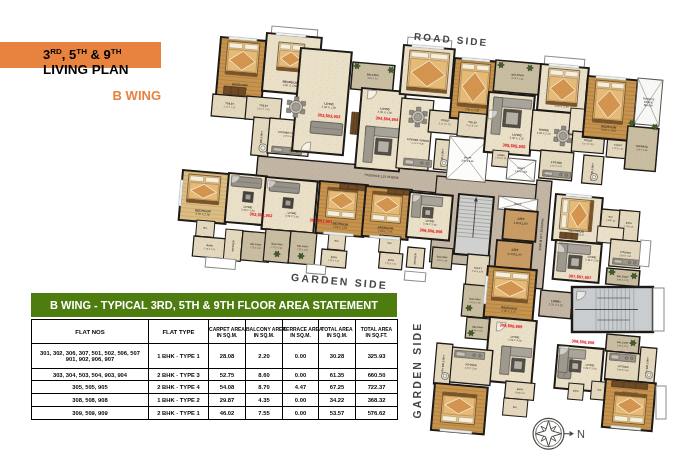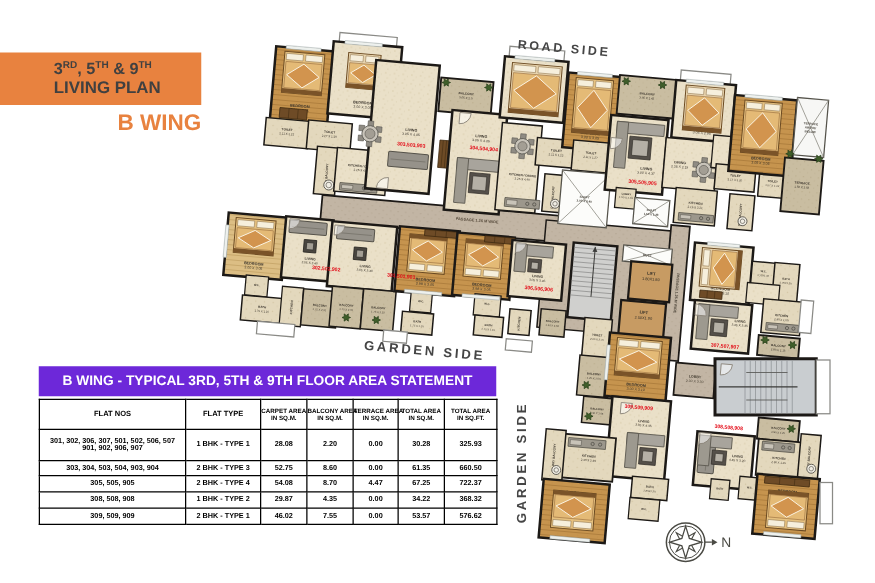--- a/index.html
+++ b/index.html
@@ -1,22 +1,22 @@
 <!DOCTYPE html>
 <html><head><meta charset="utf-8"><style>
 html,body{margin:0;padding:0}
 .page{position:relative;width:700px;height:466px;background:#ffffff;overflow:hidden;font-family:"Liberation Sans",sans-serif;filter:opacity(99.9%)}
-.banner{position:absolute;left:0;top:42px;width:161px;height:42px;background:#e8823f;color:#404040}
+.banner{position:absolute;left:0;top:42px;width:161px;height:26px;background:#e8823f;color:#000000}
 .banner .l1{position:absolute;left:43px;top:5px;font-size:13px;font-weight:bold}
 .banner .l1 sup{font-size:8px}
 .banner .l2{position:absolute;left:43px;top:20px;font-size:13.5px;font-weight:bold}
-.bwing{position:absolute;left:0;top:88px;width:161px;text-align:right;color:#e8823f;font-size:18px;font-weight:bold}
+.bwing{position:absolute;left:0;top:88px;width:161px;text-align:right;color:#e8823f;font-size:13px;font-weight:bold}
 .roadside{position:absolute;left:414px;top:33.5px;font-size:10px;font-weight:bold;color:#454545;letter-spacing:2.1px;transform:rotate(5deg)}
 .gardenside1{position:absolute;left:291px;top:275px;font-size:10.5px;font-weight:bold;color:#454545;letter-spacing:2.2px;transform:rotate(5deg)}
-.thead{position:absolute;left:31px;top:293px;width:366px;height:24px;background:#6d28d9;color:#fff;text-align:center;font-size:11px;font-weight:bold;line-height:24px}
+.thead{position:absolute;left:31px;top:293px;width:366px;height:24px;background:#4d7c0f;color:#fff;text-align:center;font-size:11px;font-weight:bold;line-height:24px}
 table.area{position:absolute;left:31px;top:319px;width:366px;border-collapse:collapse;font-size:5.8px;font-weight:bold;color:#000;table-layout:fixed}
 table.area tr.hdr{font-size:5px}
 table.area tr.hdr td{white-space:nowrap}
 table.area td{border:1px solid #000;text-align:center;vertical-align:middle;padding:0}
 </style></head>
 <body>
 <div class="page">
 
 <svg width="700" height="466" viewBox="0 0 700 466" style="position:absolute;left:0;top:0" font-family="Liberation Sans, sans-serif">
 <defs>

